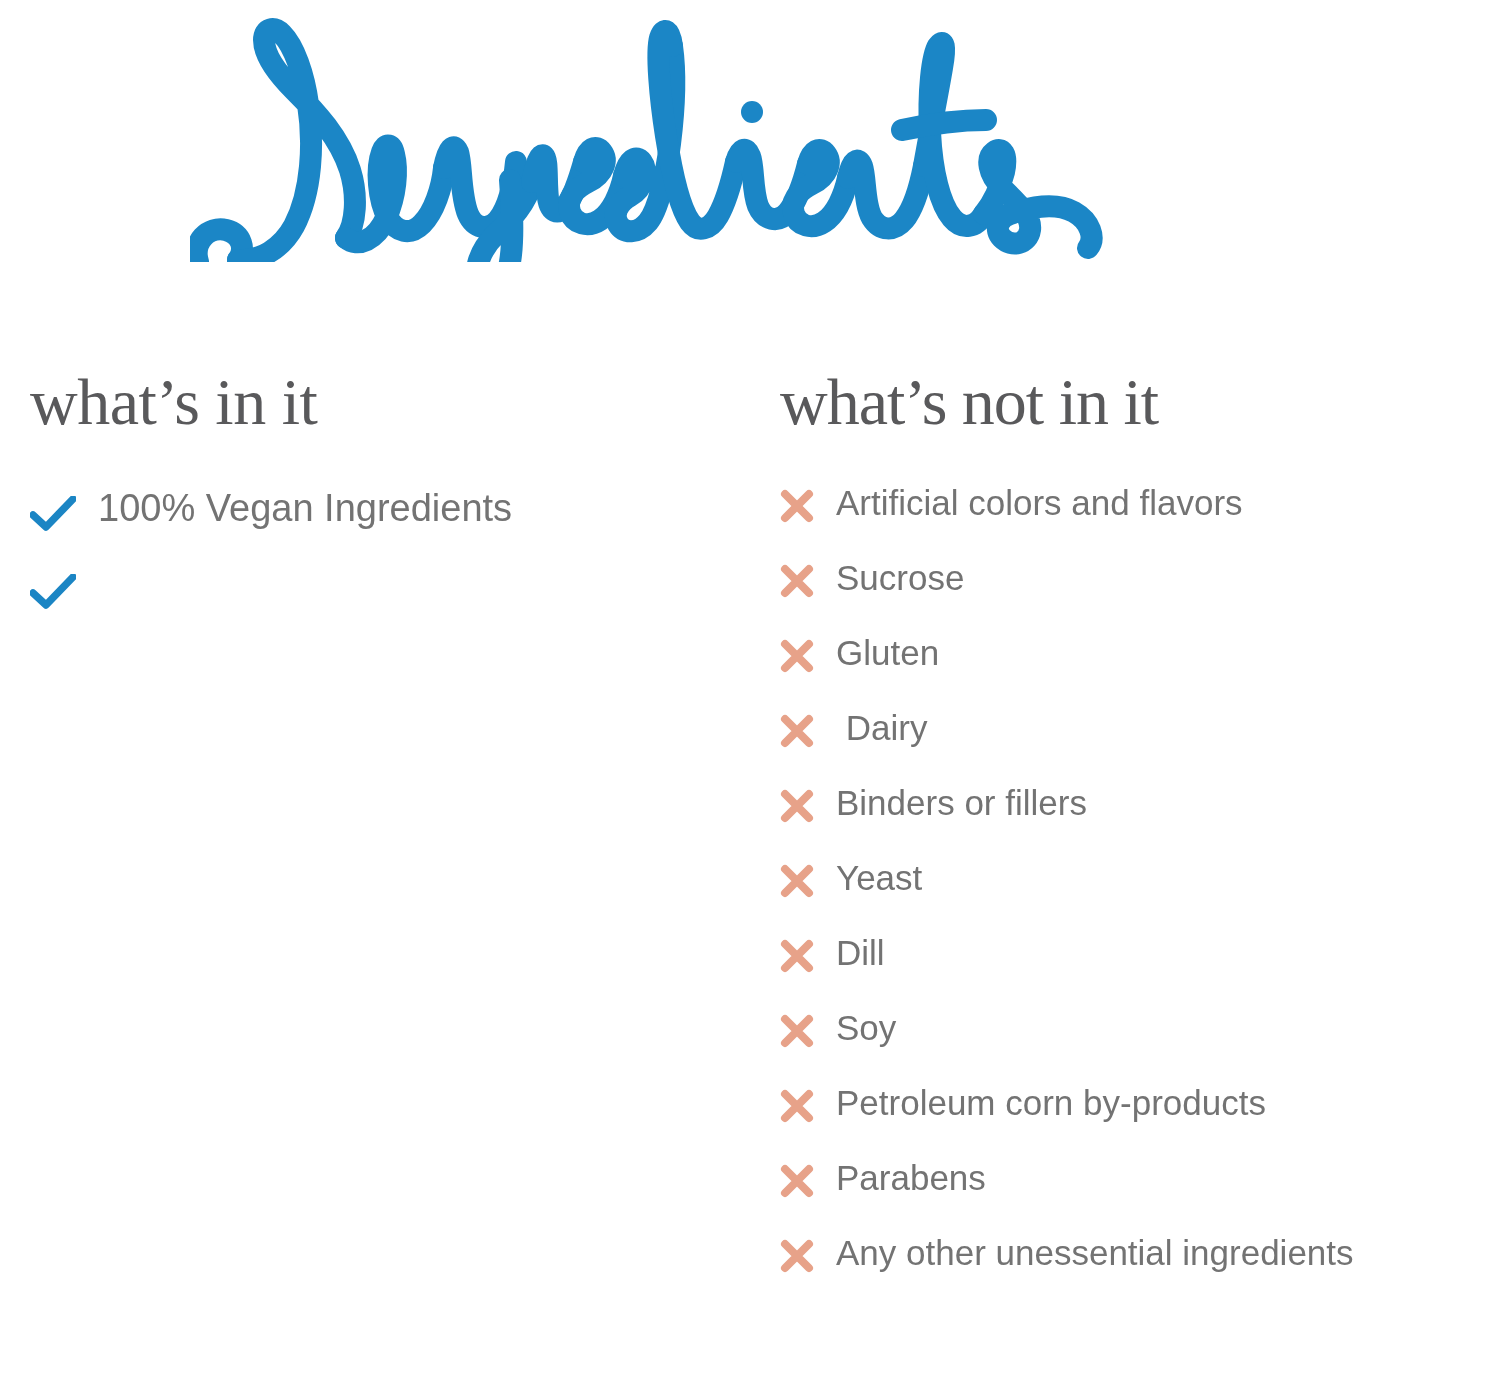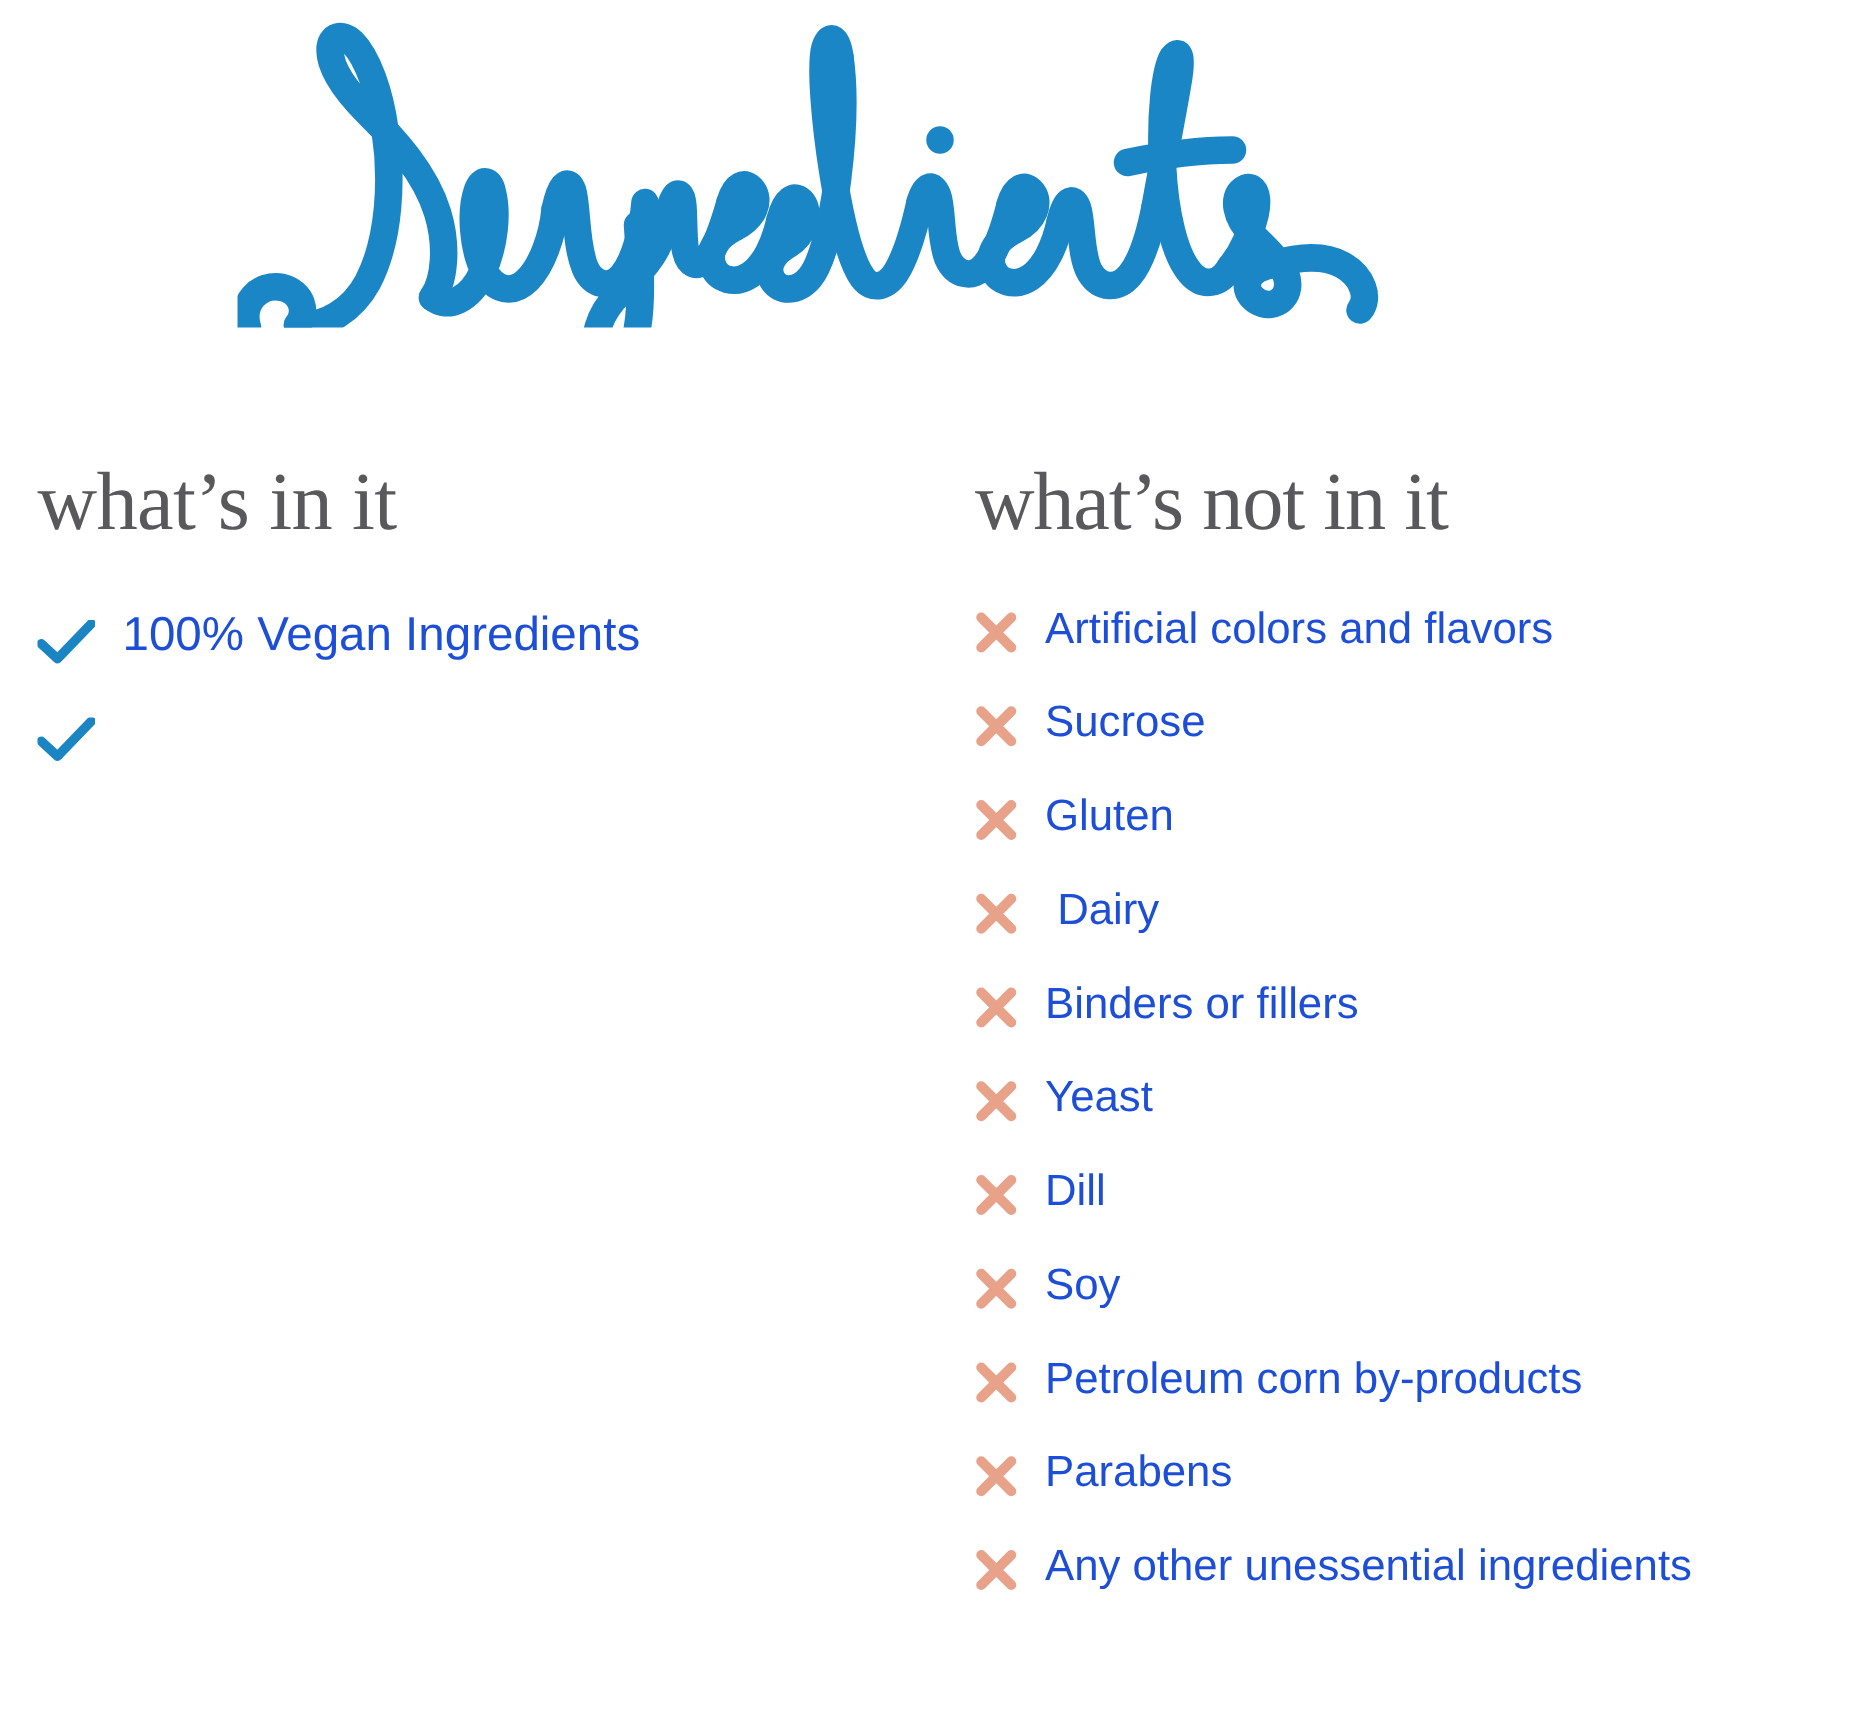--- a/index.html
+++ b/index.html
@@ -72,21 +72,21 @@
     padding: 0;
   }
   .mark {
     flex: 0 0 auto;
     display: inline-block;
     line-height: 1;
   }
   .item-label {
     font-family: "Liberation Sans", sans-serif;
     font-weight: 300;
-    color: #1d4ed8;
+    color: #737373;
     white-space: pre;
   }
 
   
   #in-list { margin-top: 48px; }
   #in-list .feature-item { height: 78px; }
   #in-list .mark { width: 46px; margin-top: 10px; }
   #in-list .item-label { font-size: 38px; line-height: 44px; margin-left: 22px; }
 
   

